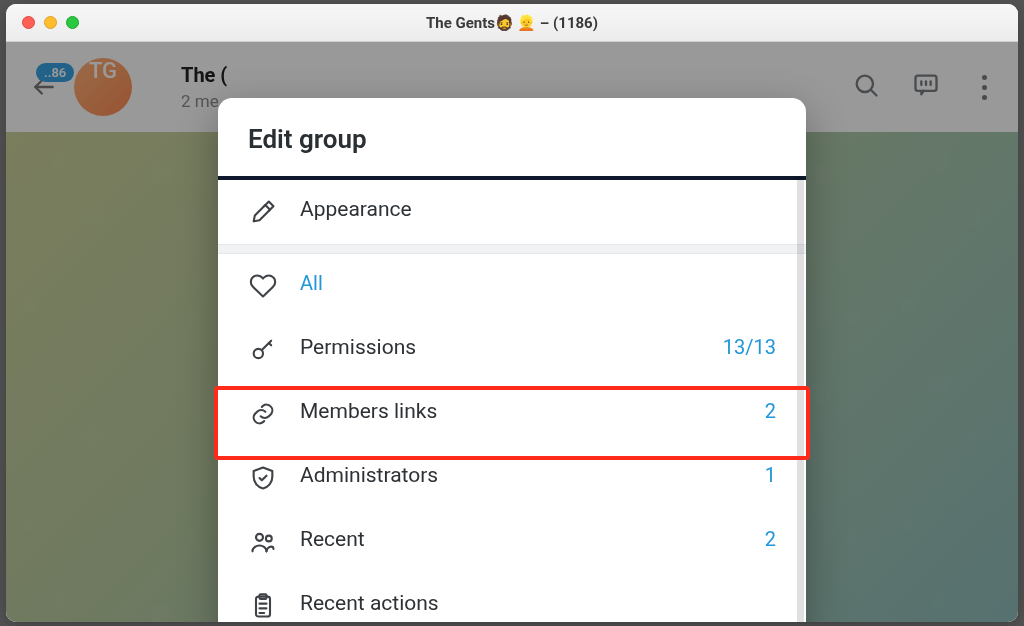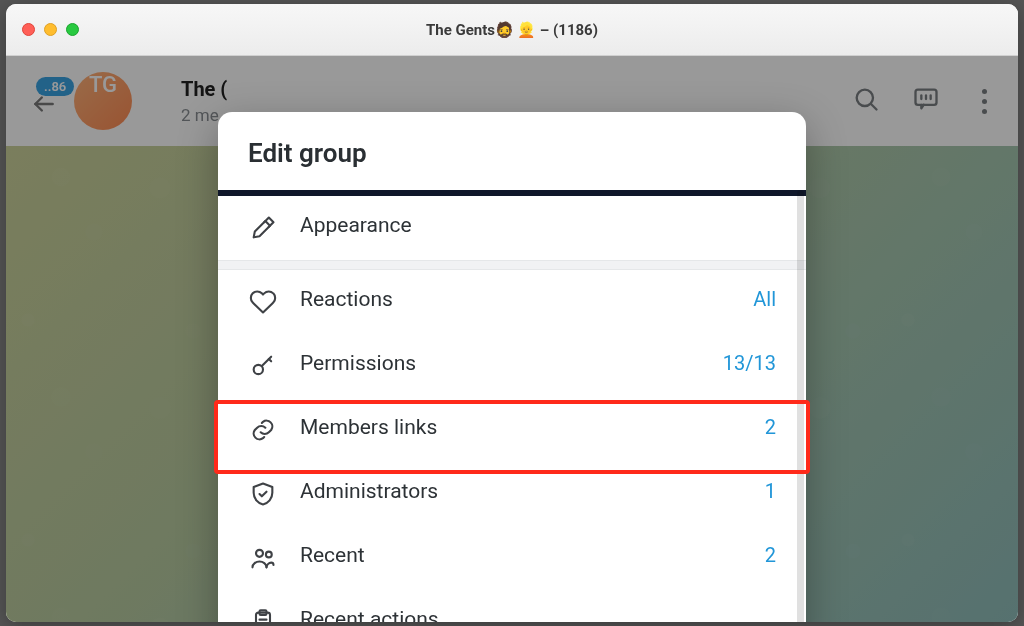--- a/index.html
+++ b/index.html
@@ -15,21 +15,21 @@
       width: 1012px;
       height: 618px;
       margin: 4px auto;
       background: #fff;
       border-radius: 10px;
       overflow: hidden;
       box-shadow: 0 4px 20px rgba(0,0,0,0.3);
       position: relative;
     }
     .titlebar {
-      height: 52px;
+      height: 38px;
       background: linear-gradient(#f7f7f7, #ececec);
       border-bottom: 1px solid #d0d0d0;
       display: flex;
       align-items: center;
       position: relative;
     }
     .traffic-lights {
       display: flex;
       gap: 9px;
       padding-left: 16px;
@@ -79,21 +79,21 @@
       top: 0; left: 0; right: 0;
       height: 90px;
       background: #ffffff;
       display: flex;
       align-items: center;
       padding: 0 22px;
       gap: 14px;
     }
     .back-btn {
       width: 32px; height: 32px;
-      display: flex; align-items: flex-end; justify-content: center;
+      display: flex; align-items: center; justify-content: center;
       color: #7a7a7a;
       cursor: pointer;
       position: relative;
     }
     .back-btn svg { width: 26px; height: 26px; }
     .badge {
       position: absolute;
       top: -8px; left: 8px;
       background: #3aa3e3;
       color: #fff;
@@ -133,21 +133,21 @@
       left: 50%;
       transform: translateX(-50%);
       width: 588px;
       background: #fff;
       border-radius: 14px;
       box-shadow: 0 12px 40px rgba(0,0,0,0.3);
       overflow: hidden;
     }
     .modal-header {
       padding: 26px 30px 22px;
-      border-bottom: 6px solid #0f172a;
+      border-bottom: 4px solid #0f172a;
       font-size: 26px;
       font-weight: 600;
       color: #2a2f33;
     }
     .section-gap {
       height: 10px;
       background: #f1f2f4;
       border-top: 1px solid #e5e7e9;
       border-bottom: 1px solid #e5e7e9;
     }
@@ -286,21 +286,20 @@
         <div class="row-label">Appearance</div>
       </div>
       <div class="section-gap"></div>
 
       <div class="row">
         <div class="row-icon">
           <svg viewBox="0 0 24 24" fill="none" stroke="currentColor" stroke-width="1.8" stroke-linecap="round" stroke-linejoin="round">
               <path d="M20.8 4.6a5.5 5.5 0 0 0-7.8 0L12 5.6l-1-1a5.5 5.5 0 0 0-7.8 7.8l1 1L12 21l7.8-7.6 1-1a5.5 5.5 0 0 0 0-7.8z"></path>
             </svg>
         </div>
-        <div class="row-label">Reactions</div>
         <div class="row-value">All</div>
       </div>
 
       <div class="row">
         <div class="row-icon">
           <svg viewBox="0 0 24 24" fill="none" stroke="currentColor" stroke-width="1.8" stroke-linecap="round" stroke-linejoin="round">
               <circle cx="8" cy="15" r="4"></circle>
               <path d="M11 12l8-8"></path>
               <path d="M17 6l2 2"></path>
             </svg>

